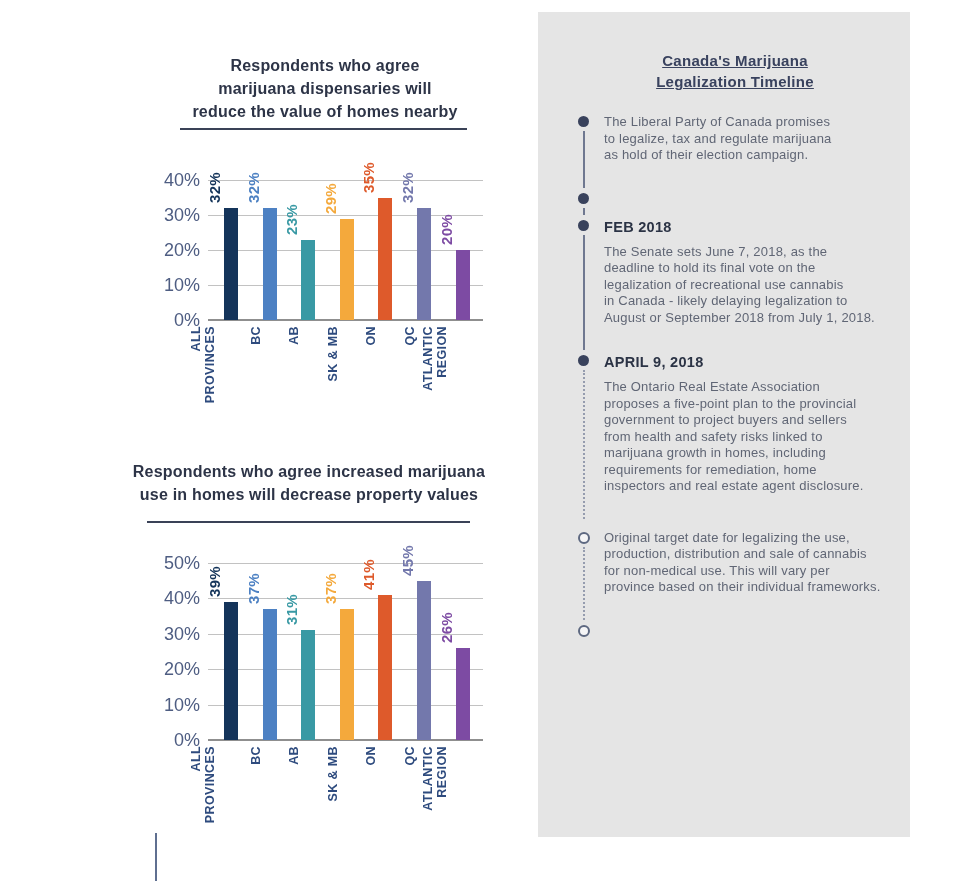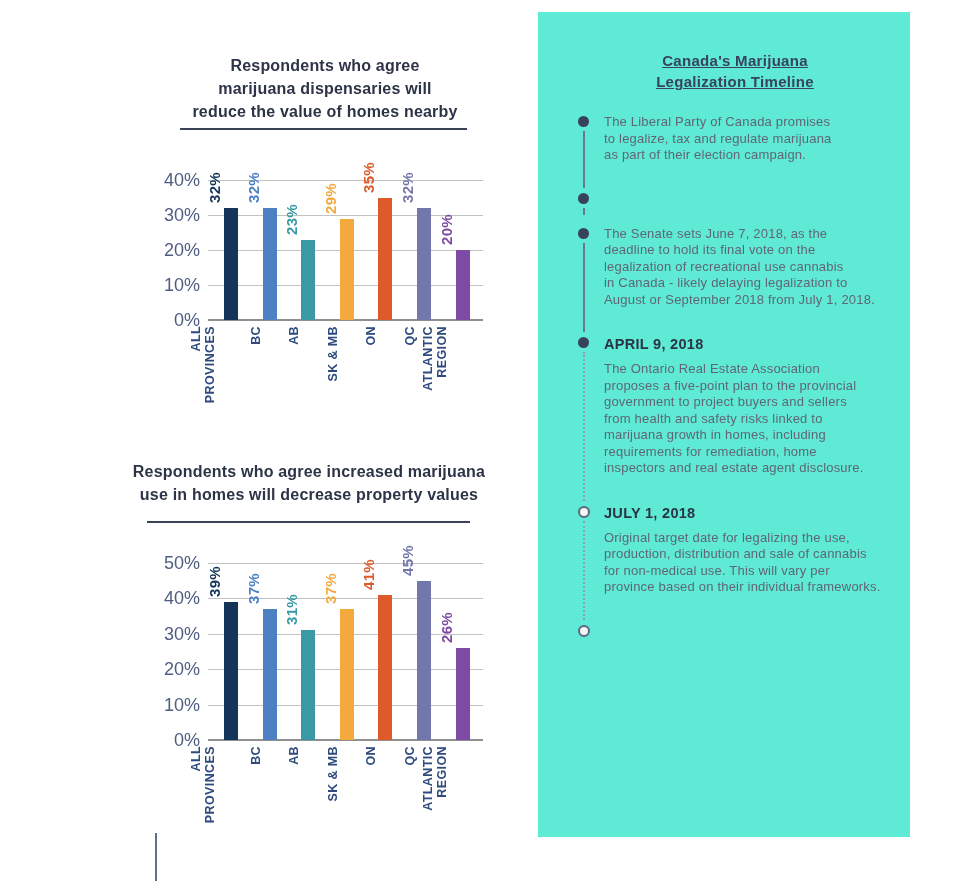--- a/index.html
+++ b/index.html
@@ -19,21 +19,21 @@
             color:#4e5d82; line-height:20px; z-index:1; }
   .bar { position:absolute; width:14px; z-index:2; }
   .rot { position:absolute; transform:rotate(-90deg); transform-origin:0 100%; z-index:3; }
   .bar-val { width:44px; height:16px; font-size:15px; font-weight:bold;
              letter-spacing:.3px; text-align:left; line-height:16px; }
   .x-cat { width:100px; font-size:12.5px; font-weight:bold; color:#2e4b7e;
            line-height:14px; text-align:right; white-space:pre; letter-spacing:.4px; }
 
   
   .panel { position:absolute; left:538px; top:12px; width:372px; height:825px;
-           background:#5eead4; padding:38px 18px 0 40px; }
+           background:#e5e5e5; padding:38px 18px 0 40px; }
   .panel-title { text-align:center; font-size:15px; font-weight:bold; color:#39425e;
                  line-height:21px; white-space:pre; text-decoration:underline;
                  letter-spacing:.3px; margin-bottom:22px; }
   .t-item { position:relative; padding-left:26px; padding-bottom:27px; }
   .t-marker { position:absolute; left:0; top:2px; border-radius:50%; }
   .t-marker.filled { width:11px; height:11px; background:#39425c; }
   .t-marker.open   { width:12px; height:12px; border:2px solid #5d6880; background:#f5f5f6; }
   .t-connector { position:absolute; top:17px; bottom:3px; }
   .t-connector.solid  { left:4.5px; width:2px; background:#6f7890; }
   .t-connector.dotted { left:4.5px; width:0; border-left:2px dotted #959cae; }
@@ -135,29 +135,30 @@
 
 <div class="panel">
   <div class="panel-title">Canada's Marijuana
 Legalization Timeline</div>
   <div class="t-items">
       <div class="t-item">
         <div class="t-marker filled"></div>
         <div class="t-connector solid"></div>
         <div class="t-text">The Liberal Party of Canada promises
 to legalize, tax and regulate marijuana
-as part of their election campaign.</div>
+as hold of their election campaign.</div>
       </div>
       <div class="t-item">
         <div class="t-marker filled"></div>
         <div class="t-connector solid"></div>
       </div>
       <div class="t-item">
         <div class="t-marker filled"></div>
         <div class="t-connector solid"></div>
+        <div class="t-date">FEB 2018</div>
         <div class="t-text">The Senate sets June 7, 2018, as the
 deadline to hold its final vote on the
 legalization of recreational use cannabis
 in Canada - likely delaying legalization to
 August or September 2018 from July 1, 2018.</div>
       </div>
       <div class="t-item">
         <div class="t-marker filled"></div>
         <div class="t-connector dotted"></div>
         <div class="t-date">APRIL 9, 2018</div>
@@ -165,21 +166,20 @@
 proposes a five-point plan to the provincial
 government to project buyers and sellers
 from health and safety risks linked to
 marijuana growth in homes, including
 requirements for remediation, home
 inspectors and real estate agent disclosure.</div>
       </div>
       <div class="t-item">
         <div class="t-marker open"></div>
         <div class="t-connector dotted"></div>
-        <div class="t-date">JULY 1, 2018</div>
         <div class="t-text">Original target date for legalizing the use,
 production, distribution and sale of cannabis
 for non-medical use. This will vary per
 province based on their individual frameworks.</div>
       </div>
       <div class="t-item">
         <div class="t-marker open"></div>
       </div>
     </div>
 </div>

